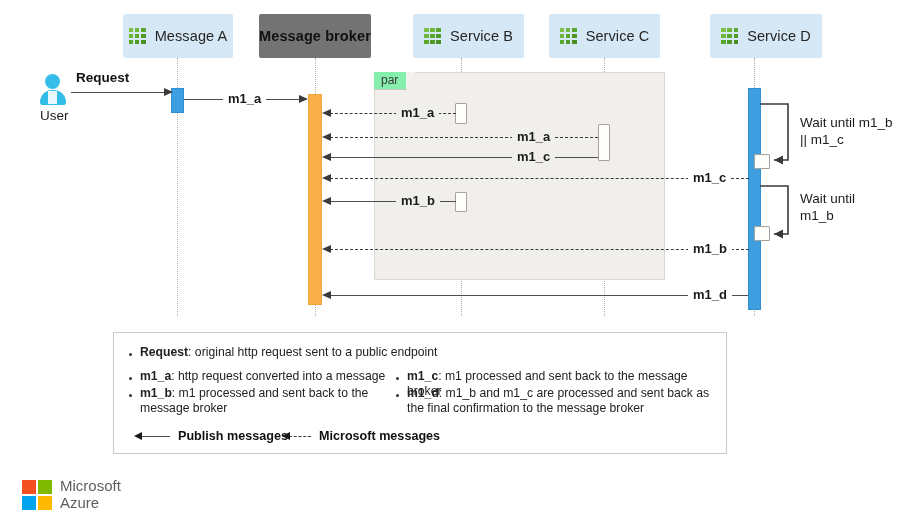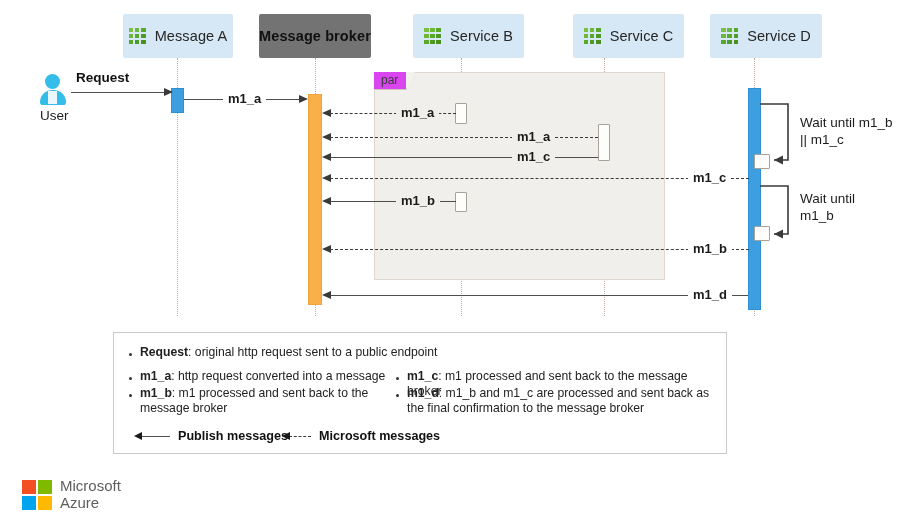--- a/index.html
+++ b/index.html
@@ -42,21 +42,21 @@
   
   .actbar{position:absolute;box-sizing:border-box;}
   .act-blue{background:#3d9fe0;border:1px solid #2f8fd0;}
   .act-orange{background:#f9b049;border:1px solid #f0a53c;}
   .act-white{background:#fdfdfb;border:1.3px solid #a9a29b;border-radius:1px;}
 
   
   #parframe{position:absolute;box-sizing:border-box;
     background:#f1efec;border:1px solid #ddd7d0;}
   #parlabel{position:absolute;box-sizing:border-box;
-    background:#d946ef;border-right:1px solid #cdc6bf;border-bottom:1px solid #cdc6bf;
+    background:#86efac;border-right:1px solid #cdc6bf;border-bottom:1px solid #cdc6bf;
     font-size:12px;color:#3a3a3a;padding:1px 8px 2px 7px;
     border-bottom-right-radius:1px;}
   #parlabel::after{content:"";position:absolute;right:-9px;top:0;
     width:0;height:0;border-left:9px solid #f4f2ef;
     border-bottom:18px solid transparent;}
 
   
   .msgline{position:absolute;height:0;}
   .solid{border-top:1.7px solid #4d4d4d;}
   .dashed{border-top:1.7px dashed #3a3a3a;}
@@ -142,21 +142,21 @@
         <i></i>
         <i></i>
         <i></i>
         <i></i>
         <i></i>
         <i></i>
       </span>
     <span class="plname">Service B</span>
   </div>
 
-  <div class="plbox svc" style="left:549px;top:14px;width:111px;margin-left:24px;">
+  <div class="plbox svc" style="left:549px;top:14px;width:111px;">
     <span class="gridicon">
         <i></i>
         <i></i>
         <i></i>
         <i></i>
         <i></i>
         <i></i>
         <i></i>
         <i></i>
         <i></i>

